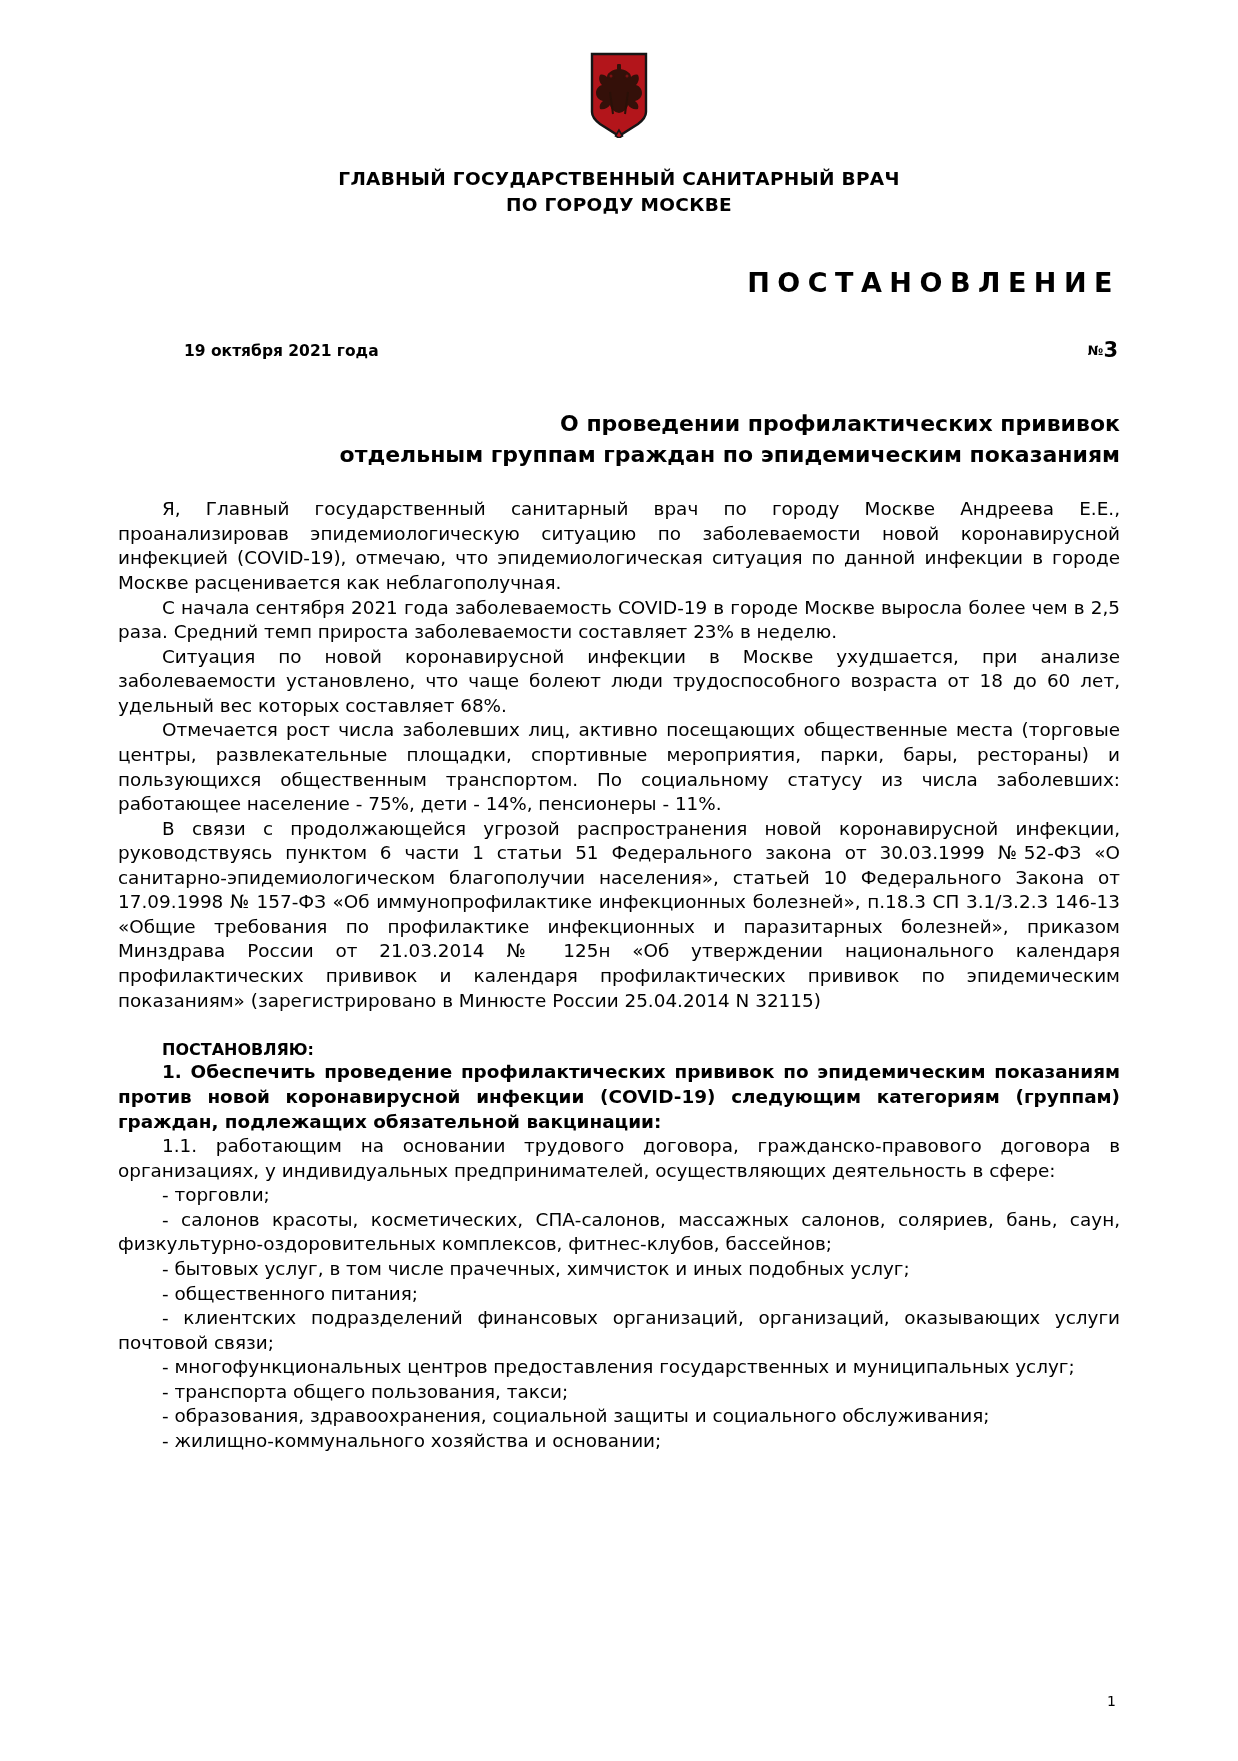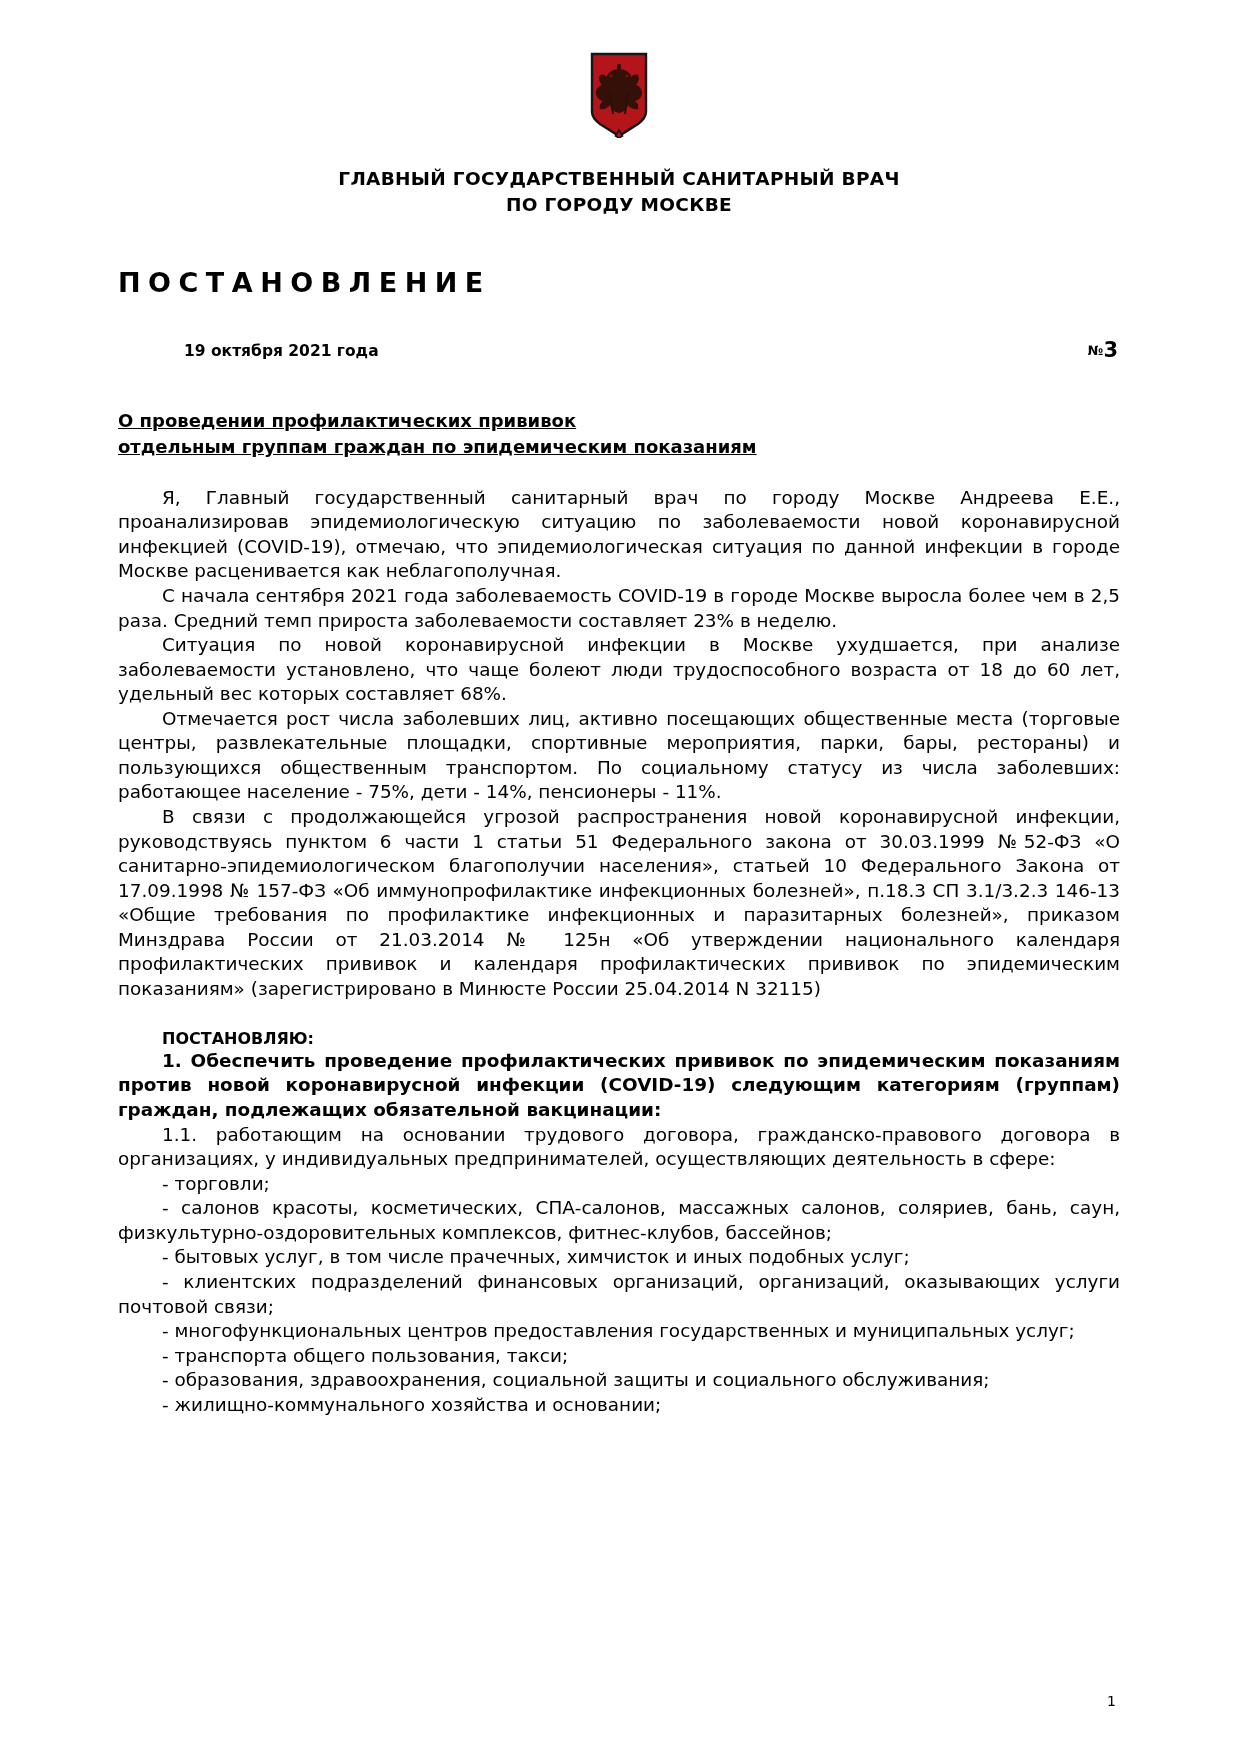--- a/index.html
+++ b/index.html
@@ -46,21 +46,21 @@
   
   .org-title {
     text-align: center;
     font-weight: bold;
     font-size: 18.5px;
     letter-spacing: 0.3px;
     line-height: 1.42;
     margin-top: 28px;
   }
   .doc-kind {
-    text-align: left;
+    text-align: right;
     font-weight: bold;
     font-size: 27px;
     letter-spacing: 7.5px;
     margin-top: 48px;
   }
 
   .meta-row {
     position: relative;
     margin-top: 44px;
     height: 26px;
@@ -87,26 +87,25 @@
     font-size: 13px;
     vertical-align: 2px;
   }
   .city {
     text-align: center;
     font-size: 18px;
     margin-top: 4px;
   }
 
   .subject {
-    text-align: left;
-    font-weight: bold;
-    font-size: 18px;
+    text-align: right;
+    font-weight: bold;
+    font-size: 22px;
     line-height: 1.45;
     margin-top: 40px;
-    text-decoration: underline;
   }
 
   
   .body-text {
     margin-top: 26px;
     font-size: 18.4px;
     line-height: 1.335;
   }
   .body-text p {
     margin: 0;
@@ -193,20 +192,21 @@
 
       <div class="spacer-md"></div>
 
       <p class="section-title">ПОСТАНОВЛЯЮ:</p>
       <p class="bold">1. Обеспечить проведение профилактических прививок по эпидемическим показаниям против новой коронавирусной инфекции (COVID-19) следующим категориям (группам) граждан, подлежащих обязательной вакцинации:</p>
       <p>1.1. работающим на основании трудового договора, гражданско-правового договора в организациях, у индивидуальных предпринимателей, осуществляющих деятельность в сфере:</p>
 
       <p class="bullet">- торговли;</p>
       <p class="bullet">- салонов красоты, косметических, СПА-салонов, массажных салонов, соляриев, бань, саун, физкультурно-оздоровительных комплексов, фитнес-клубов, бассейнов;</p>
       <p class="bullet">- бытовых услуг, в том числе прачечных, химчисток и иных подобных услуг;</p>
+      <p class="bullet">- общественного питания;</p>
       <p class="bullet">- клиентских подразделений финансовых организаций, организаций, оказывающих услуги почтовой связи;</p>
       <p class="bullet">- многофункциональных центров предоставления государственных и муниципальных услуг;</p>
       <p class="bullet">- транспорта общего пользования, такси;</p>
       <p class="bullet">- образования, здравоохранения, социальной защиты и социального обслуживания;</p>
       <p class="bullet">- жилищно-коммунального хозяйства и основании;</p>
     </div>
 
     <div class="page-number">1</div>
 
   </div>

